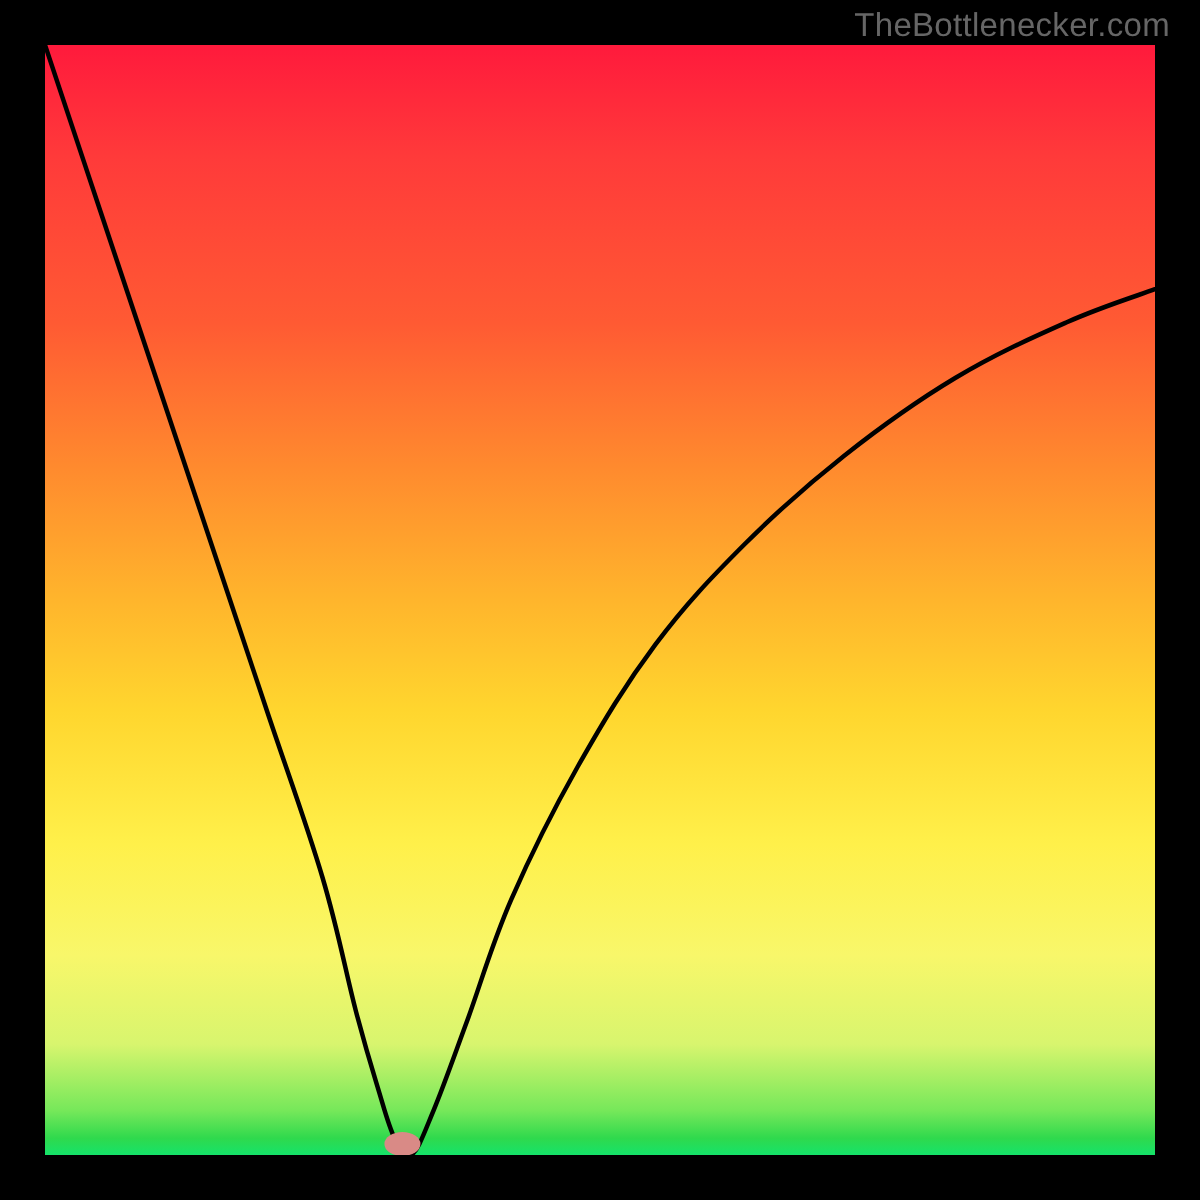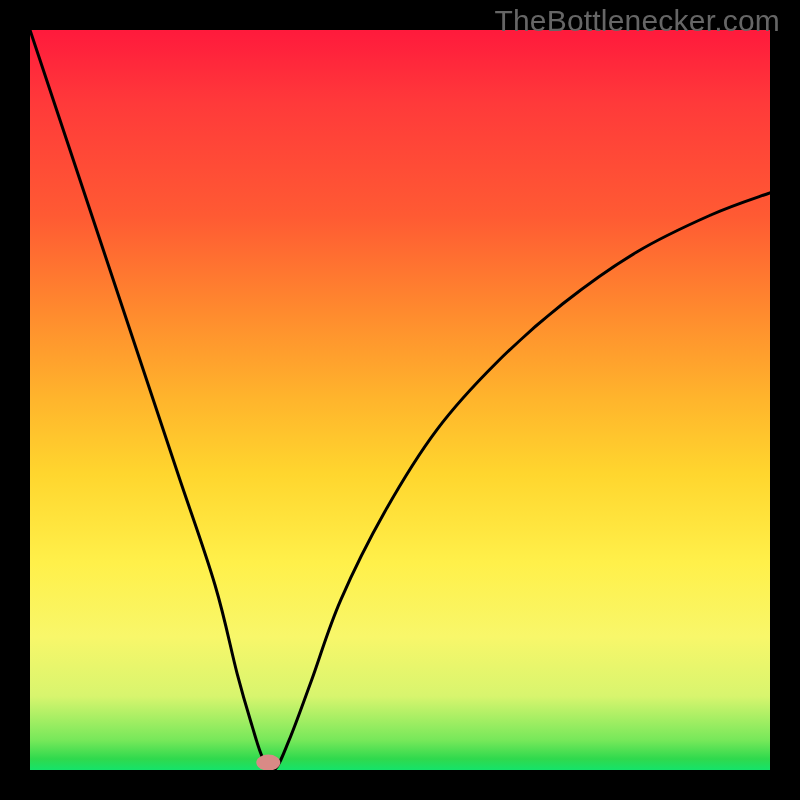--- a/index.html
+++ b/index.html
@@ -46,21 +46,21 @@
     top: 0;
     width: 740px;
     height: 740px;
     pointer-events: none;
   }
   .watermark {
     position: absolute;
     top: 4px;
     right: 20px;
     color: #666;
-    font-size: 30px;
+    font-size: 22px;
     letter-spacing: 0.2px;
   }
 </style>
 </head>
 <body>
 
 <div class="frame">
 
   <div class="plot-area">
     <svg id="curve-svg" class="overlay-svg" viewBox="0 0 740 740" preserveAspectRatio="none">

